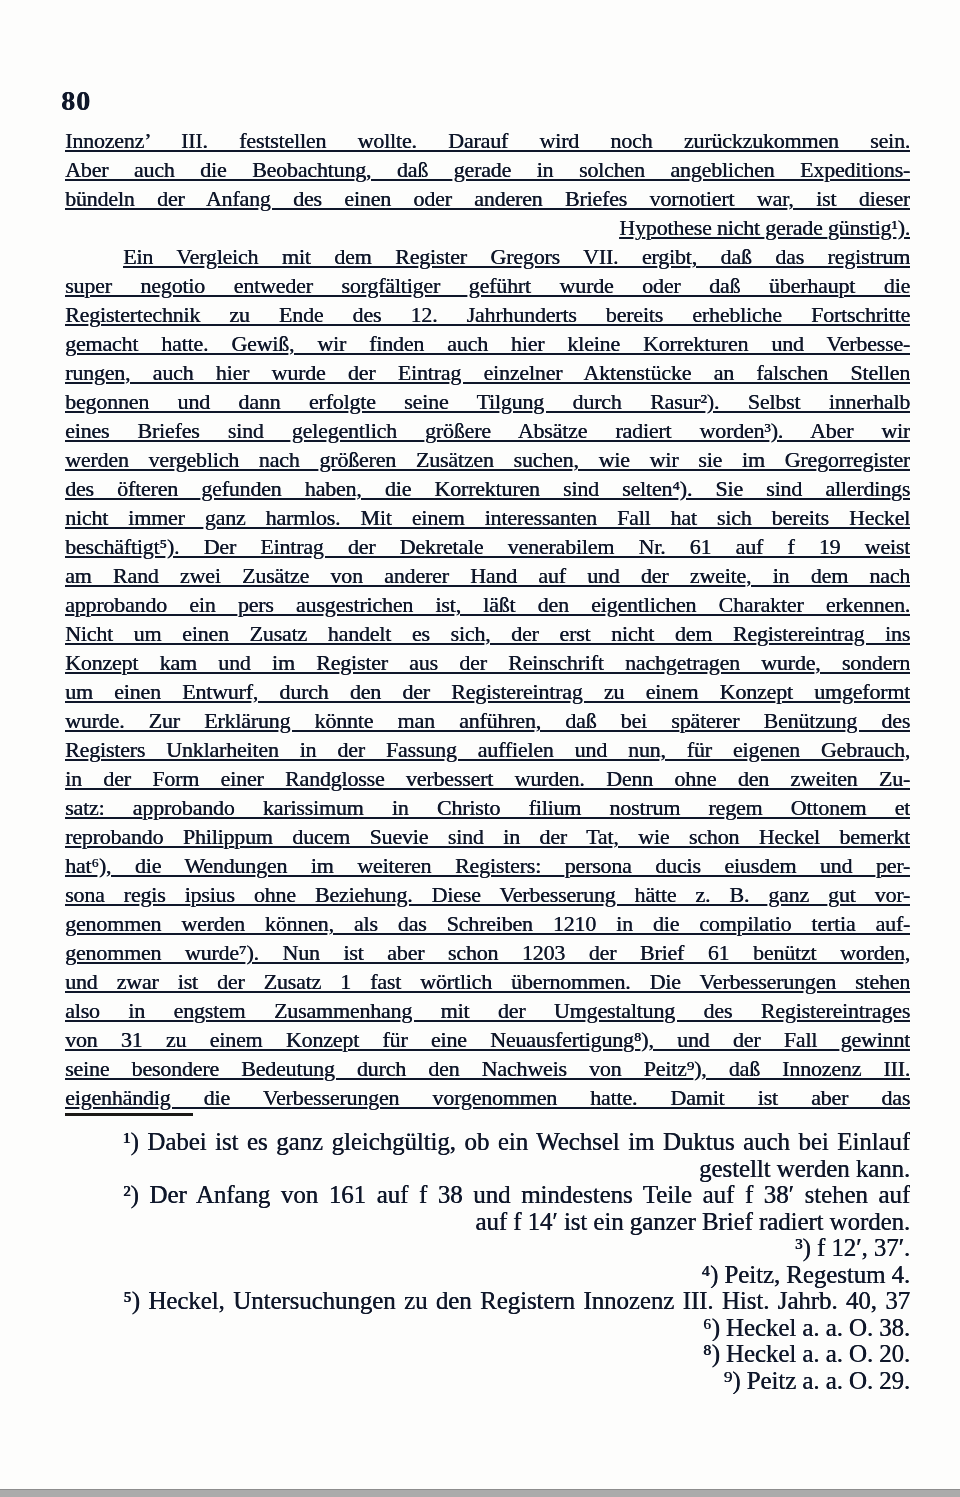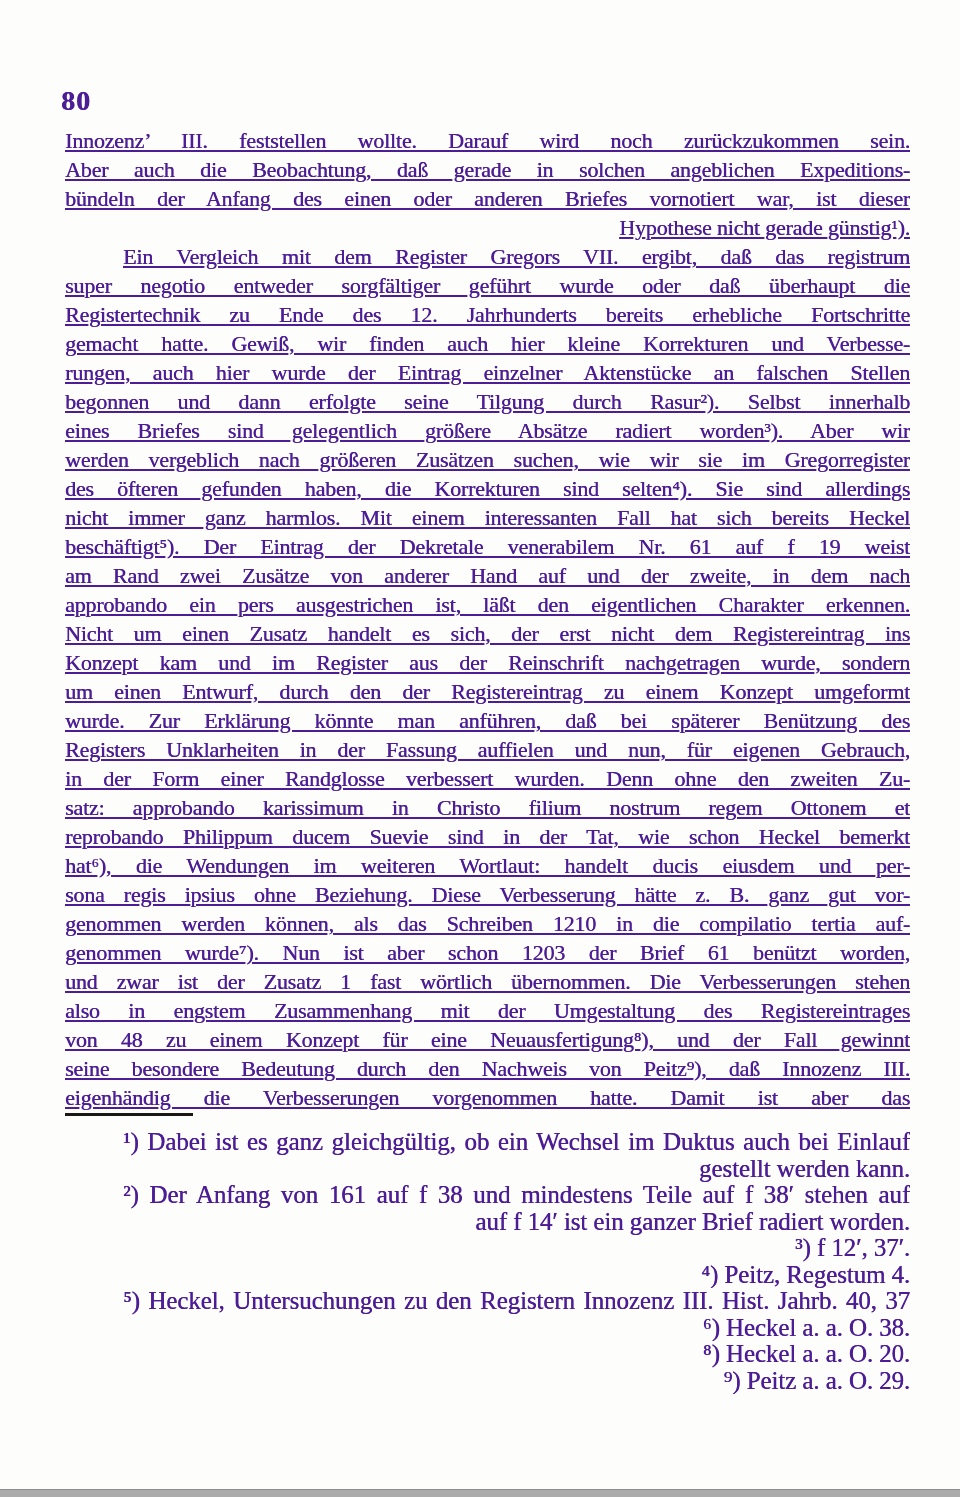--- a/index.html
+++ b/index.html
@@ -3,21 +3,21 @@
 <meta charset="utf-8">
 <style>
   html, body { margin: 0; padding: 0; background: #e8e8e8; }
   .page {
     position: relative;
     width: 960px;
     height: 1497px;
     background: #fdfdfc;
     overflow: hidden;
     font-family: "Liberation Serif", "DejaVu Serif", serif;
-    color: #4c1d95;
+    color: #0f172a;
   }
   .ink { text-shadow: 0.4px 0 0 currentColor; }
   .page-number {
     position: absolute;
     left: 61px;
     top: 85px;
     font-size: 28px;
     font-weight: bold;
     letter-spacing: 1px;
   }
@@ -95,27 +95,27 @@
       <div class="tline just">am Rand zwei Zusätze von anderer Hand auf und der zweite, in dem nach</div>
       <div class="tline just">approbando ein pers ausgestrichen ist, läßt den eigentlichen Charakter erkennen.</div>
       <div class="tline just">Nicht um einen Zusatz handelt es sich, der erst nicht dem Registereintrag ins</div>
       <div class="tline just">Konzept kam und im Register aus der Reinschrift nachgetragen wurde, sondern</div>
       <div class="tline just">um einen Entwurf, durch den der Registereintrag zu einem Konzept umgeformt</div>
       <div class="tline just">wurde.  Zur Erklärung könnte man anführen, daß bei späterer Benützung des</div>
       <div class="tline just">Registers Unklarheiten in der Fassung auffielen und nun, für eigenen Gebrauch,</div>
       <div class="tline just">in der Form einer Randglosse verbessert wurden.  Denn ohne den zweiten Zu-</div>
       <div class="tline just">satz: approbando karissimum in Christo filium nostrum regem Ottonem et</div>
       <div class="tline just">reprobando Philippum ducem Suevie sind in der Tat, wie schon Heckel bemerkt</div>
-      <div class="tline just">hat⁶), die Wendungen im weiteren Wortlaut: handelt ducis eiusdem und per-</div>
+      <div class="tline just">hat⁶), die Wendungen im weiteren Registers: persona ducis eiusdem und per-</div>
       <div class="tline just">sona regis ipsius ohne Beziehung.  Diese Verbesserung hätte z. B. ganz gut vor-</div>
       <div class="tline just">genommen werden können, als das Schreiben 1210 in die compilatio tertia auf-</div>
       <div class="tline just">genommen wurde⁷).  Nun ist aber schon 1203 der Brief 61 benützt worden,</div>
       <div class="tline just">und zwar ist der Zusatz 1 fast wörtlich übernommen.  Die Verbesserungen stehen</div>
       <div class="tline just">also in engstem Zusammenhang mit der Umgestaltung des Registereintrages</div>
-      <div class="tline just">von 48 zu einem Konzept für eine Neuausfertigung⁸), und der Fall gewinnt</div>
+      <div class="tline just">von 31 zu einem Konzept für eine Neuausfertigung⁸), und der Fall gewinnt</div>
       <div class="tline just">seine besondere Bedeutung durch den Nachweis von Peitz⁹), daß Innozenz III.</div>
       <div class="tline just">eigenhändig die Verbesserungen vorgenommen hatte.  Damit ist aber das</div>
     </div>
 
   <div class="footnote-rule"></div>
 
   <div class="footnotes ink" id="footnotes">
       <div class="tline just ind">¹) Dabei ist es ganz gleichgültig, ob ein Wechsel im Duktus auch bei Einlauf fest-</div>
       <div class="tline">gestellt werden kann.</div>
       <div class="tline just ind">²) Der Anfang von 161 auf f 38 und mindestens Teile auf f 38′ stehen auf Rasur,</div>

